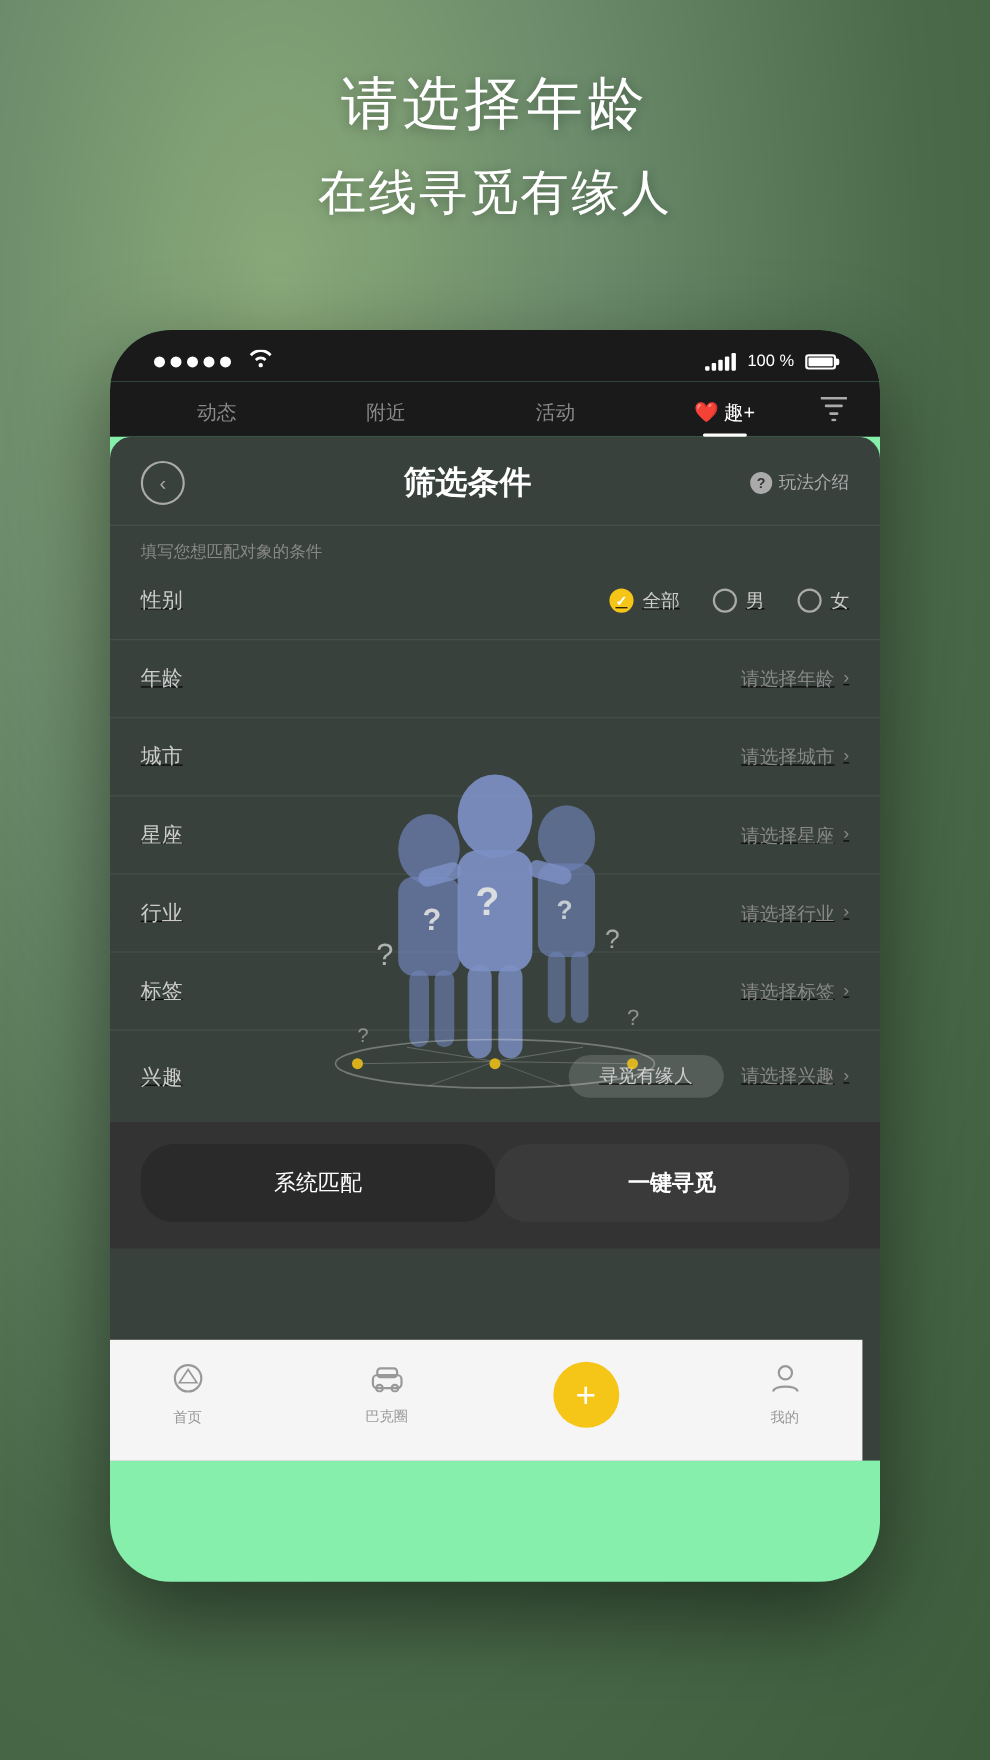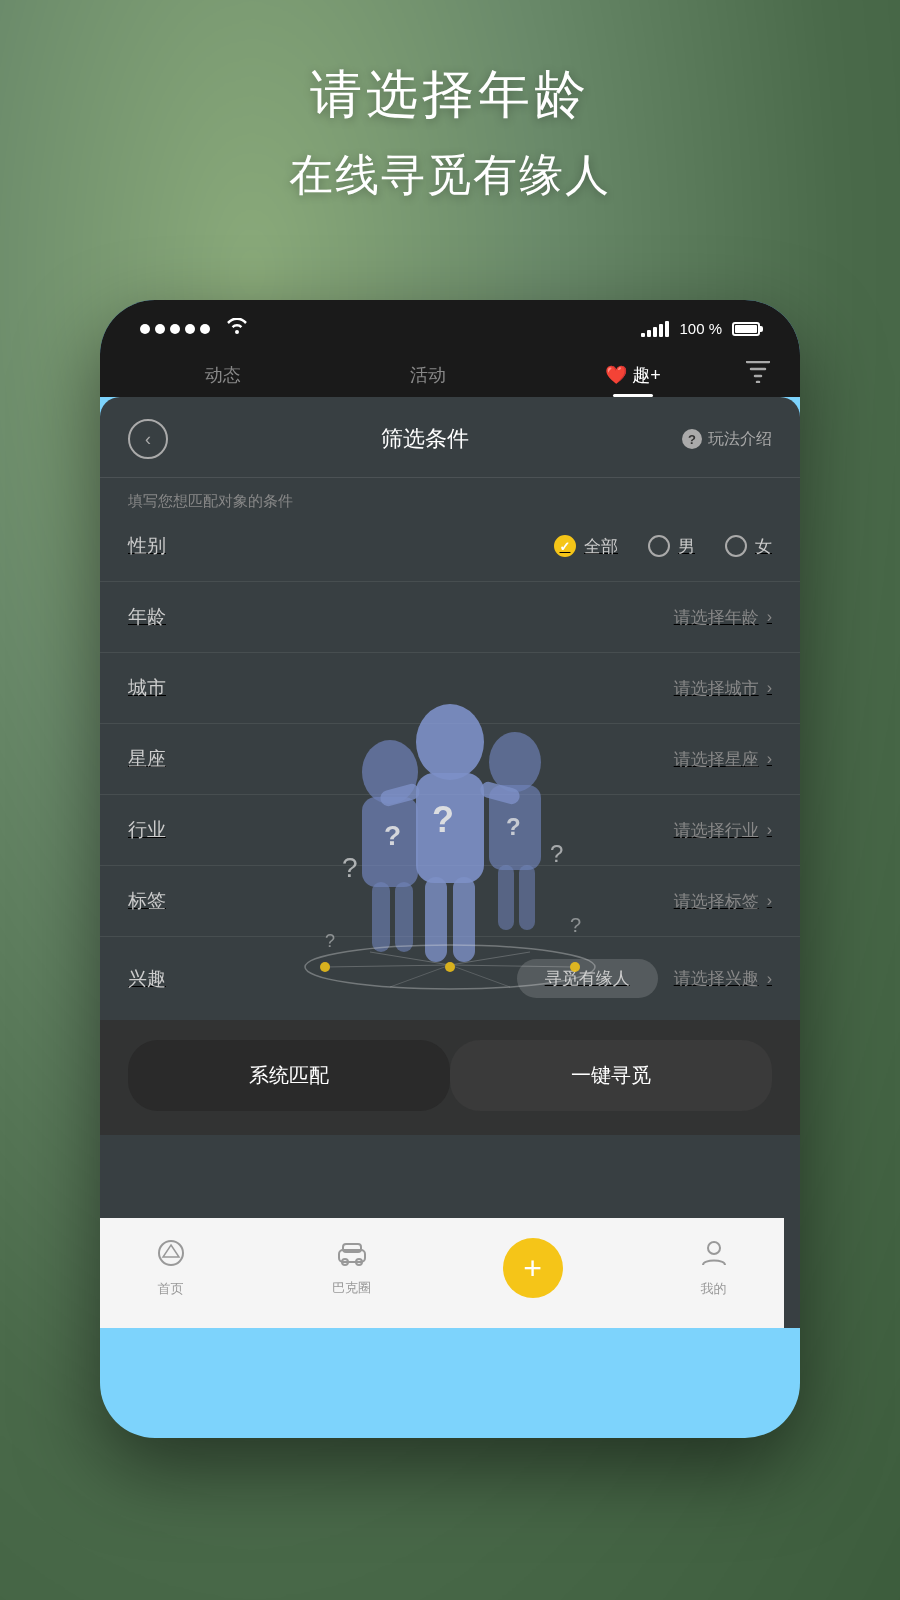--- a/index.html
+++ b/index.html
@@ -45,21 +45,21 @@
     }
 
     
     .phone-shell {
       position: absolute;
       top: 300px;
       left: 50%;
       transform: translateX(-50%);
       width: 700px;
       height: 1138px;
-      background: #7dd3fc;
+      background: #86efac;
       border-radius: 55px;
       overflow: hidden;
       z-index: 20;
       box-shadow: 0 30px 80px rgba(0,0,0,0.5);
     }
 
     
     .status-bar {
       display: flex;
       align-items: center;
@@ -198,22 +198,22 @@
       border-radius: 50%;
       display: flex;
       align-items: center;
       justify-content: center;
       color: #aaa;
       font-size: 18px;
       cursor: pointer;
     }
     .panel-title {
       color: white;
-      font-size: 22px;
-      font-weight: 400;
+      font-size: 29px;
+      font-weight: 700;
     }
     .panel-help {
       display: flex;
       align-items: center;
       gap: 6px;
       color: #aaa;
       font-size: 16px;
       cursor: pointer;
     }
     .help-circle {
@@ -352,21 +352,21 @@
       text-align: center;
     }
     .btn-search {
       flex: 1;
       background: #3a3a3a;
       color: white;
       border: none;
       border-radius: 30px;
       padding: 22px;
       font-size: 20px;
-      font-weight: 400;
+      font-weight: 700;
       cursor: pointer;
       text-align: center;
     }
 
     
     .bottom-nav {
       position: absolute;
       bottom: 0;
       left: 0; right: 16px;
       height: 110px;
@@ -472,20 +472,23 @@
         <span style="color:white;font-size:15px;">100 %</span>
         <div class="battery-icon">
           <div class="battery-fill"></div>
         </div>
       </div>
     </div>
 
     <div class="nav-tabs">
       <div class="nav-tab">
         <span>动态</span>
+      </div>
+      <div class="nav-tab">
+        <span>附近</span>
       </div>
       <div class="nav-tab">
         <span>活动</span>
       </div>
       <div class="nav-tab active nav-tab-heart">
         <span class="heart-emoji">❤️</span>
         <span>趣+</span>
       </div>
       <div class="filter-icon">
         <svg width="24" height="22" viewBox="0 0 24 22" fill="#aaa">

